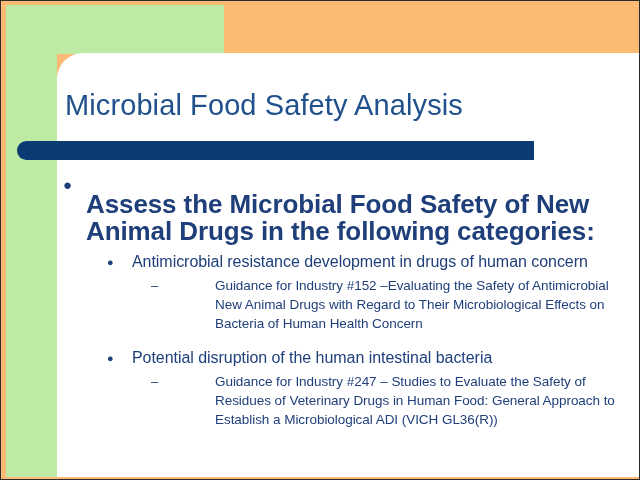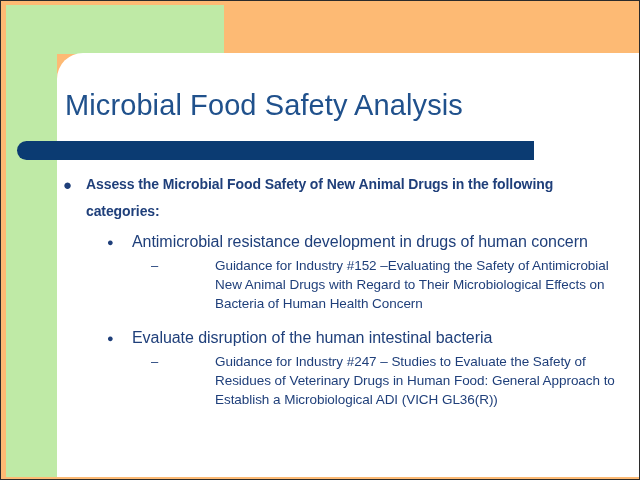--- a/index.html
+++ b/index.html
@@ -108,24 +108,25 @@
   
   .lvl1 {
     margin: 0 0 6px 0;
   }
   .lvl1 .marker {
     width: 23px;
     font-size: 15px;
     line-height: 27px;
   }
   .lvl1 .btext {
-    font-size: 14px;
+    font-size: 26px;
     line-height: 27px;
     font-weight: bold;
     letter-spacing: -0.1px;
+    margin-top: 20px;
   }
 
   
   .lvl2 {
     margin: 0 0 2px 44px;
   }
   .lvl2 .marker {
     width: 17px;
     font-size: 11px;
     line-height: 22px;
@@ -184,21 +185,21 @@
 
     <div class="bullet-row lvl3">
       <span class="marker">–</span>
       <span class="btext">Guidance for Industry #152 –Evaluating the Safety of Antimicrobial New Animal Drugs with Regard to Their Microbiological Effects on Bacteria of Human Health Concern</span>
     </div>
 
     <div class="group-gap"></div>
 
     <div class="bullet-row lvl2">
       <span class="marker">●</span>
-      <span class="btext">Evaluate disruption of the human intestinal bacteria</span>
+      <span class="btext">Potential disruption of the human intestinal bacteria</span>
     </div>
 
     <div class="bullet-row lvl3">
       <span class="marker">–</span>
       <span class="btext">Guidance for Industry #247 – Studies to Evaluate the Safety of Residues of Veterinary Drugs in Human Food: General Approach to Establish a Microbiological ADI (VICH GL36(R))</span>
     </div>
 
   </div>
 </div>
 

